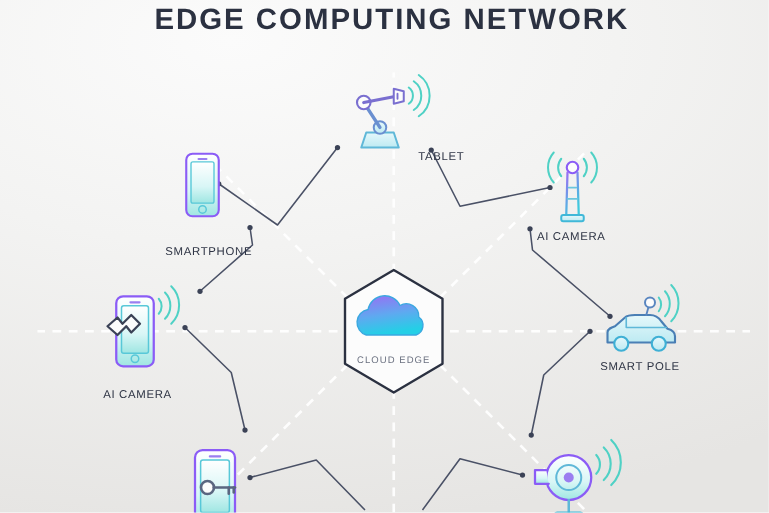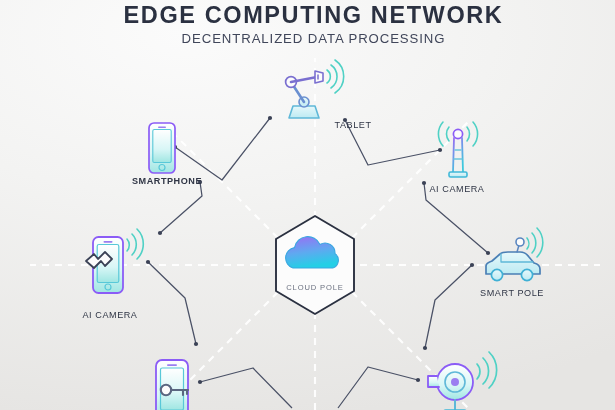--- a/index.html
+++ b/index.html
@@ -30,21 +30,20 @@
     position:absolute; text-align:center; font-size:7.6px; letter-spacing:0.85px;
     color:#6b7180; white-space:nowrap; transform:translateX(-50%);
   }
 </style>
 </head>
 <body>
 
 <div id="stage">
 
   <div class="hdr hdr-title">EDGE COMPUTING NETWORK</div>
-  <div class="hdr hdr-sub">DECENTRALIZED DATA PROCESSING</div>
 
   <svg class="net" viewBox="0 0 615 410">
     <defs>
       <linearGradient id="gCloud" x1="0" y1="0" x2="0.25" y2="1">
         <stop offset="0%" stop-color="#9b6cf4"></stop>
         <stop offset="55%" stop-color="#5fa9f0"></stop>
         <stop offset="100%" stop-color="#24cfe6"></stop>
       </linearGradient>
       <linearGradient id="gScreen" x1="0" y1="0" x2="0" y2="1">
         <stop offset="0%" stop-color="#ffffff"></stop>
@@ -205,20 +204,20 @@
         </g>
       </g>
       <g fill="none" stroke="#4fd1c5" stroke-width="1.6" stroke-linecap="round">
         <path d="M19,-26 a9,9 0 0 1 0,12"></path>
         <path d="M24,-31 a15,15 0 0 1 0,21"></path>
         <path d="M29,-36 a21,21 0 0 1 0,30"></path>
       </g>
     </g>
   </svg>
 
-  <div class="core-label" style="left:315px; top:283px;">CLOUD POLE</div>
-
-  <div class="node-label" style="left:167px; top:176px;font-weight:bold;">SMARTPHONE</div>
+  <div class="core-label" style="left:315px; top:283px;">CLOUD EDGE</div>
+
+  <div class="node-label" style="left:167px; top:196px;">SMARTPHONE</div>
   <div class="node-label" style="left:313px; top:120px;margin-left:40px;">TABLET</div>
   <div class="node-label" style="left:457px; top:184px;">AI CAMERA</div>
   <div class="node-label" style="left:512px; top:288px;">SMART POLE</div>
   <div class="node-label" style="left:110px; top:310px;">AI CAMERA</div>
 </div>
 
 </body></html>

